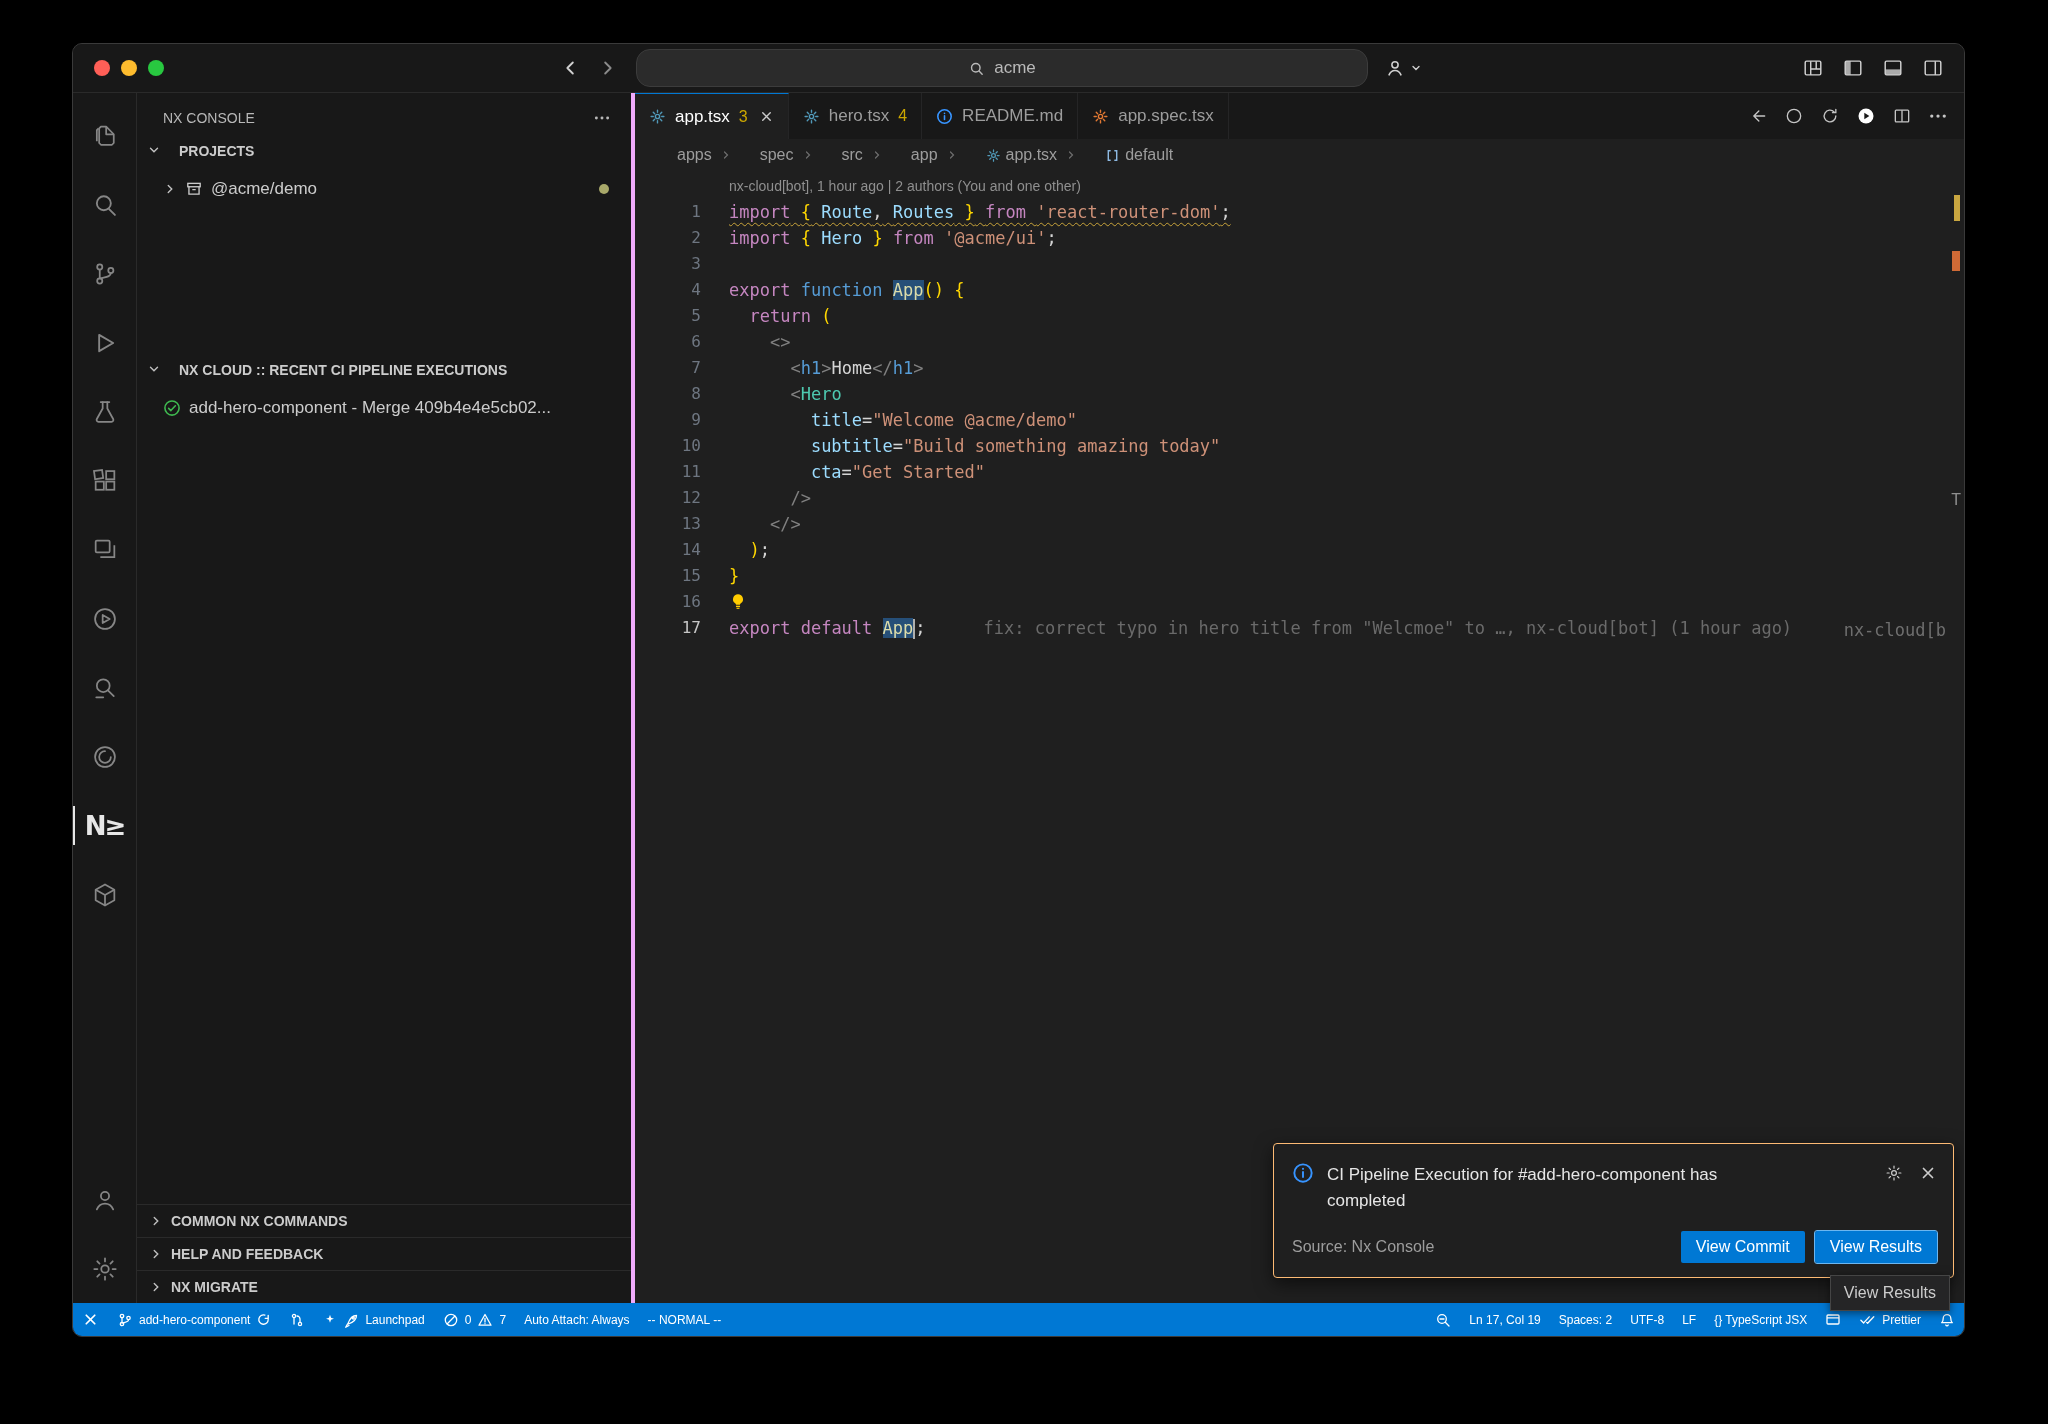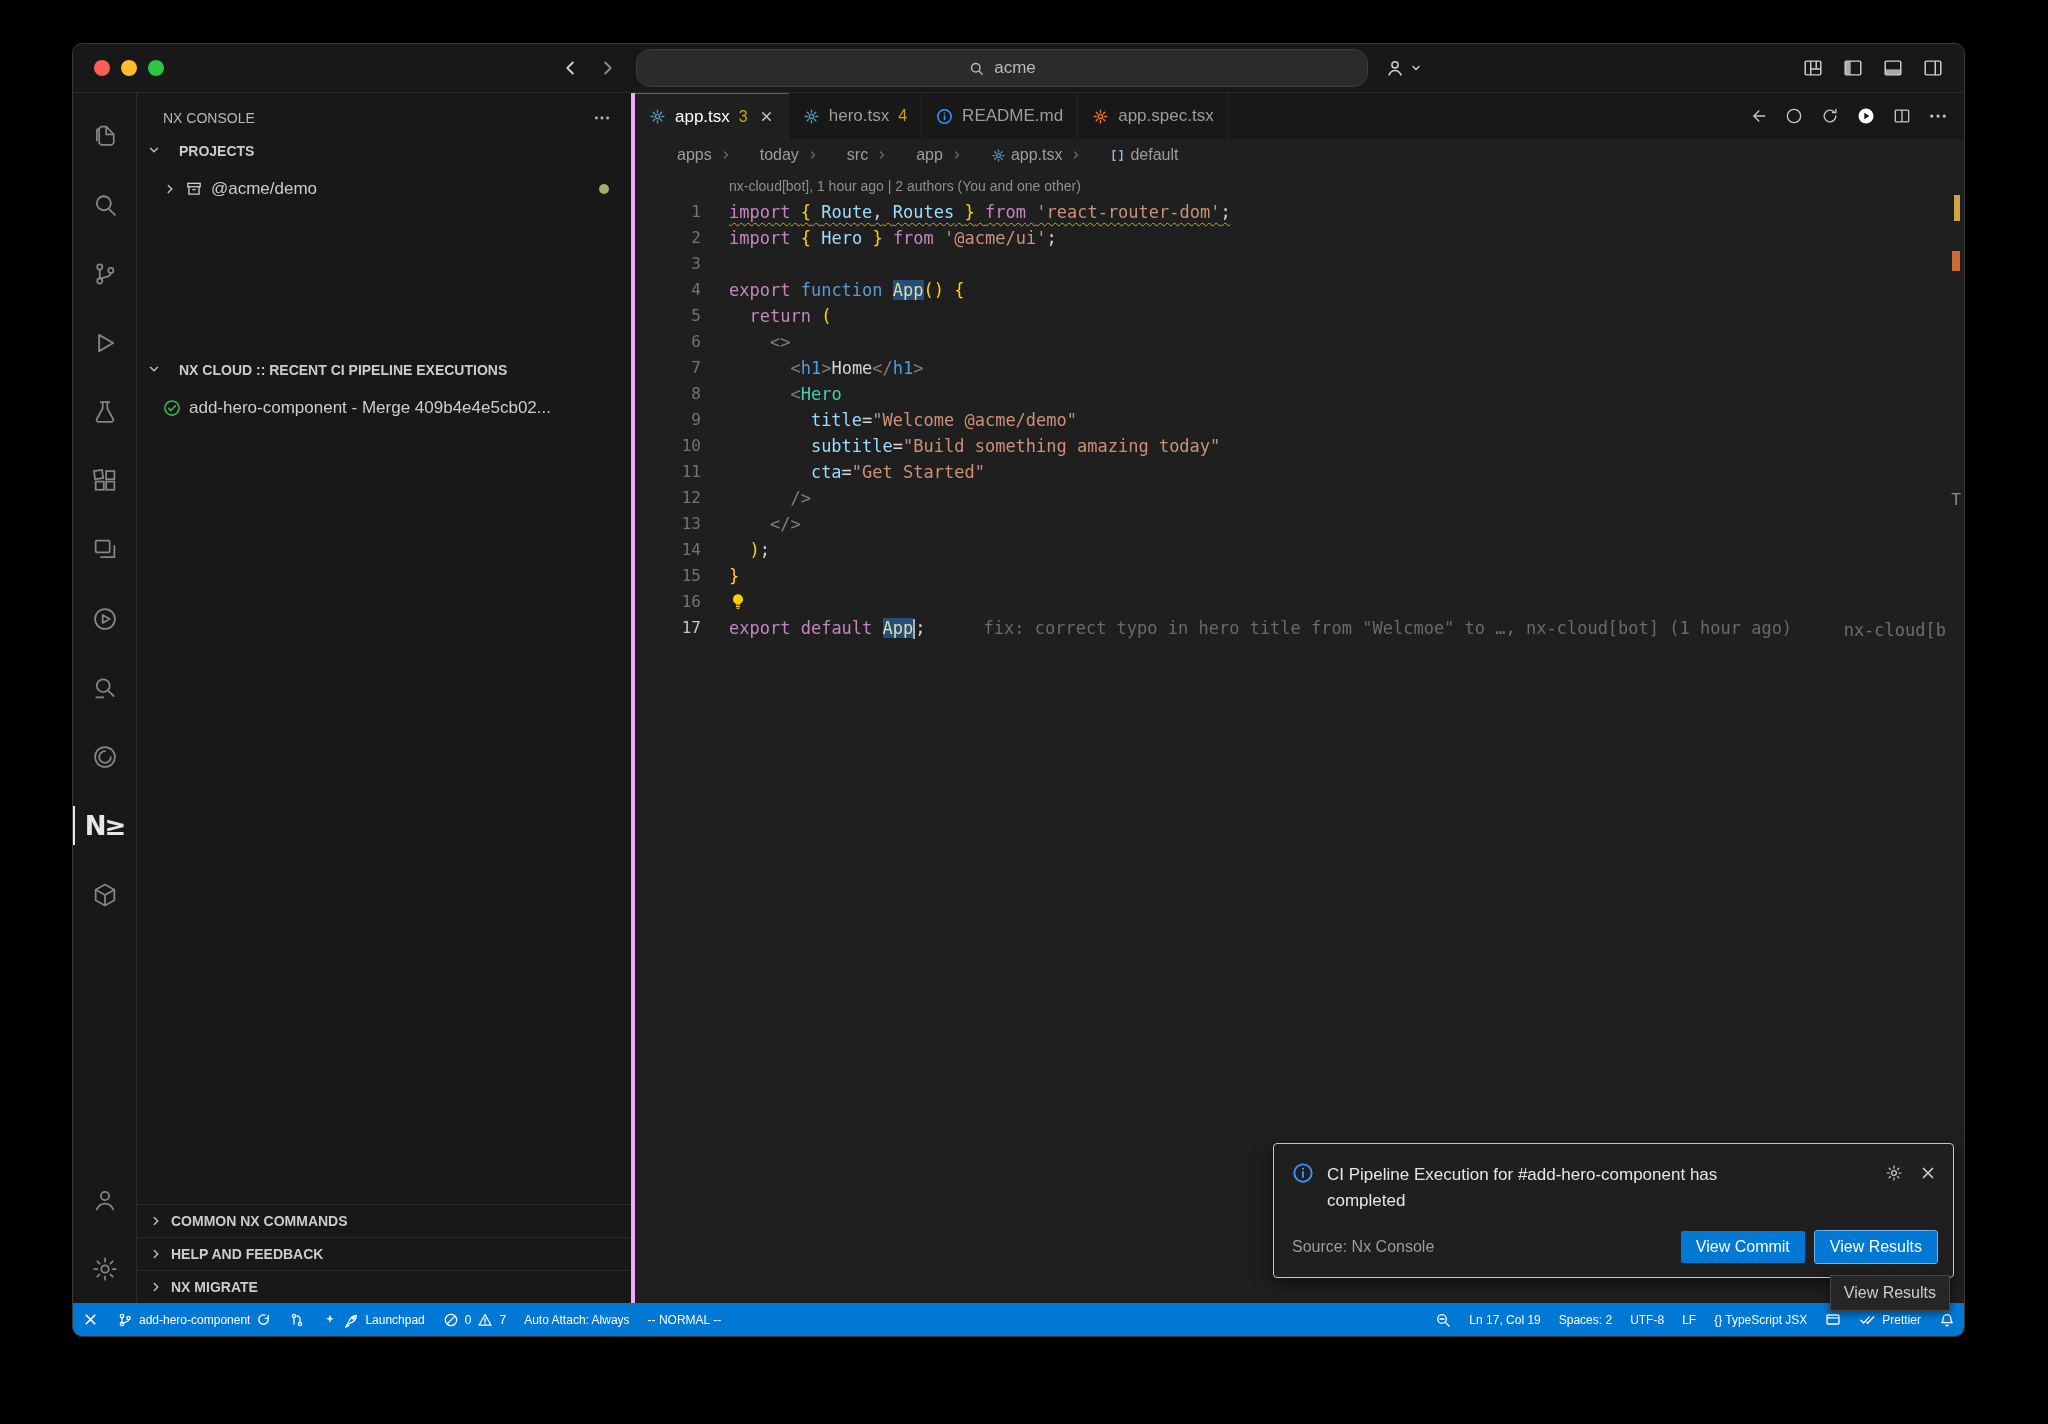--- a/index.html
+++ b/index.html
@@ -431,21 +431,21 @@
       <div class="breadcrumbs">
         <span class="crumb">
             <span>apps</span>
           </span>
         <span class="crumb-sep">
             <svg width="12" height="12" viewBox="0 0 16 16" fill="none" stroke="currentColor" stroke-width="1.6" stroke-linecap="round">
               <path d="M6 4l4 4-4 4"></path>
             </svg>
           </span>
         <span class="crumb">
-            <span>today</span>
+            <span>spec</span>
           </span>
         <span class="crumb-sep">
             <svg width="12" height="12" viewBox="0 0 16 16" fill="none" stroke="currentColor" stroke-width="1.6" stroke-linecap="round">
               <path d="M6 4l4 4-4 4"></path>
             </svg>
           </span>
         <span class="crumb">
             <span>src</span>
           </span>
         <span class="crumb-sep">

